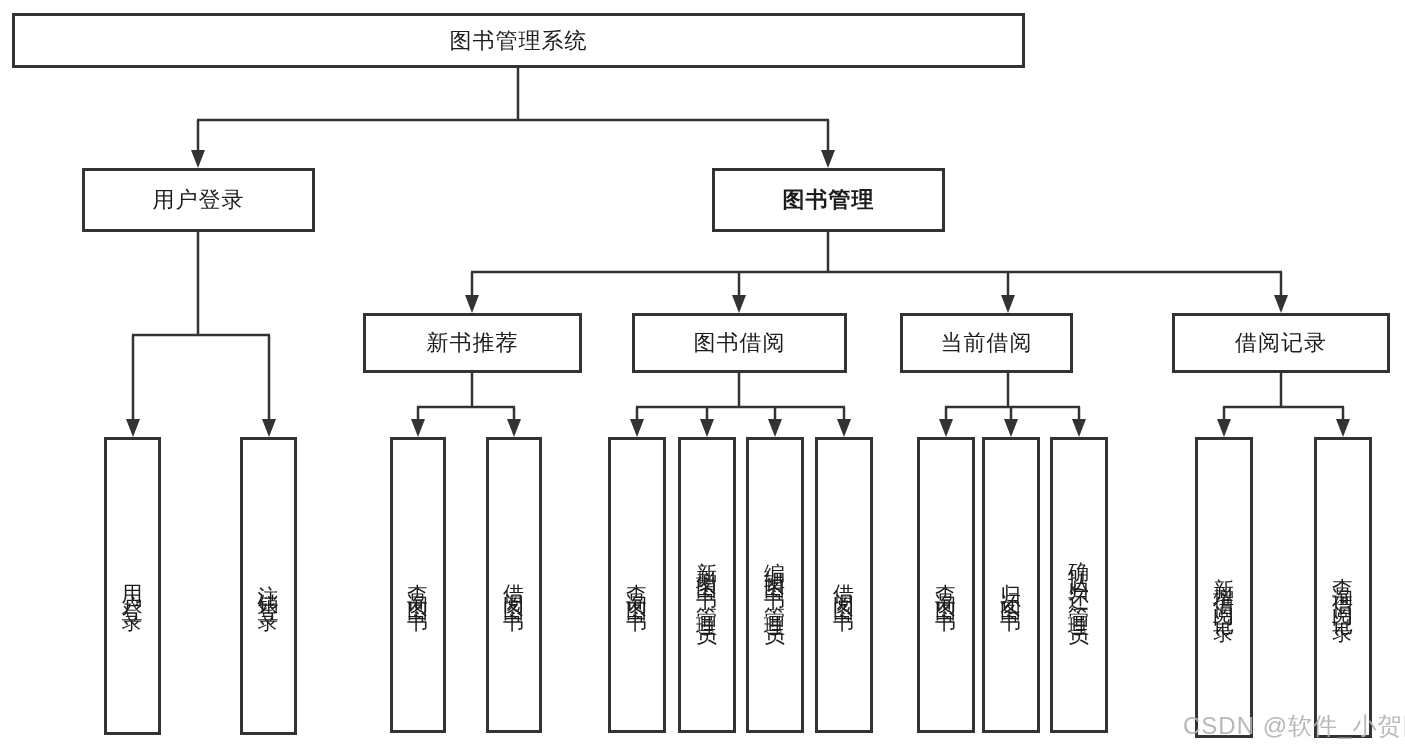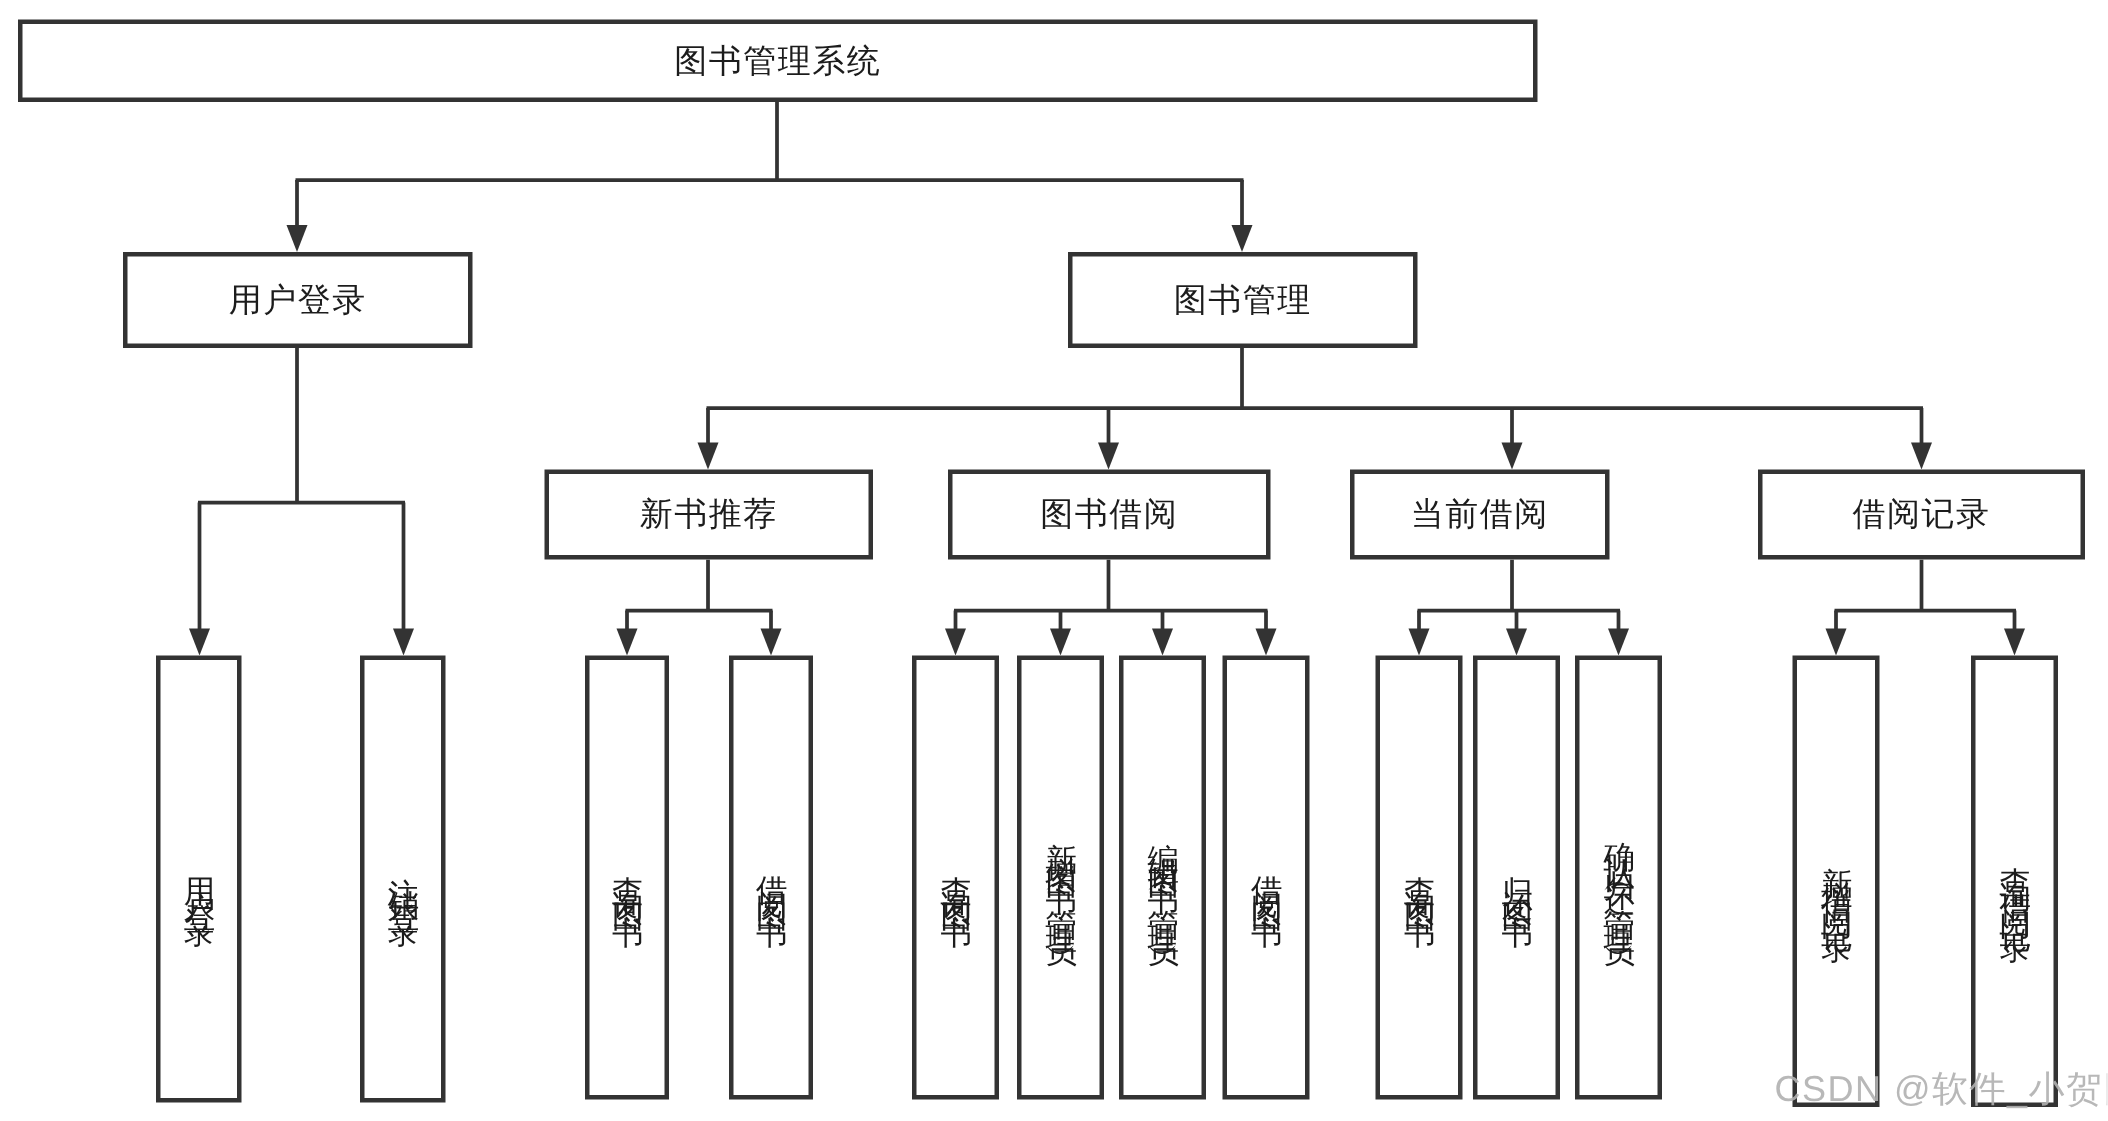--- a/index.html
+++ b/index.html
@@ -111,21 +111,21 @@
     </g>
   </svg>
 
   <div class="box hbox" style="left:12px;top:13px;width:1013px;height:55px;">
     <span>图书管理系统</span>
   </div>
 
   <div class="box hbox" style="left:82px;top:168px;width:233px;height:64px;">
     <span>用户登录</span>
   </div>
-  <div class="box hbox" style="left:712px;top:168px;width:233px;height:64px;">
+  <div class="box hbox" style="left:712px;top:168px;width:233px;height:64px;font-weight:bold;">
     <span>图书管理</span>
   </div>
 
   <div class="box hbox" style="left:632px;top:313px;width:215px;height:60px;">
     <span>图书借阅</span>
   </div>
   <div class="box hbox" style="left:363px;top:313px;width:219px;height:60px;">
     <span>新书推荐</span>
   </div>
   <div class="box hbox" style="left:900px;top:313px;width:173px;height:60px;">

